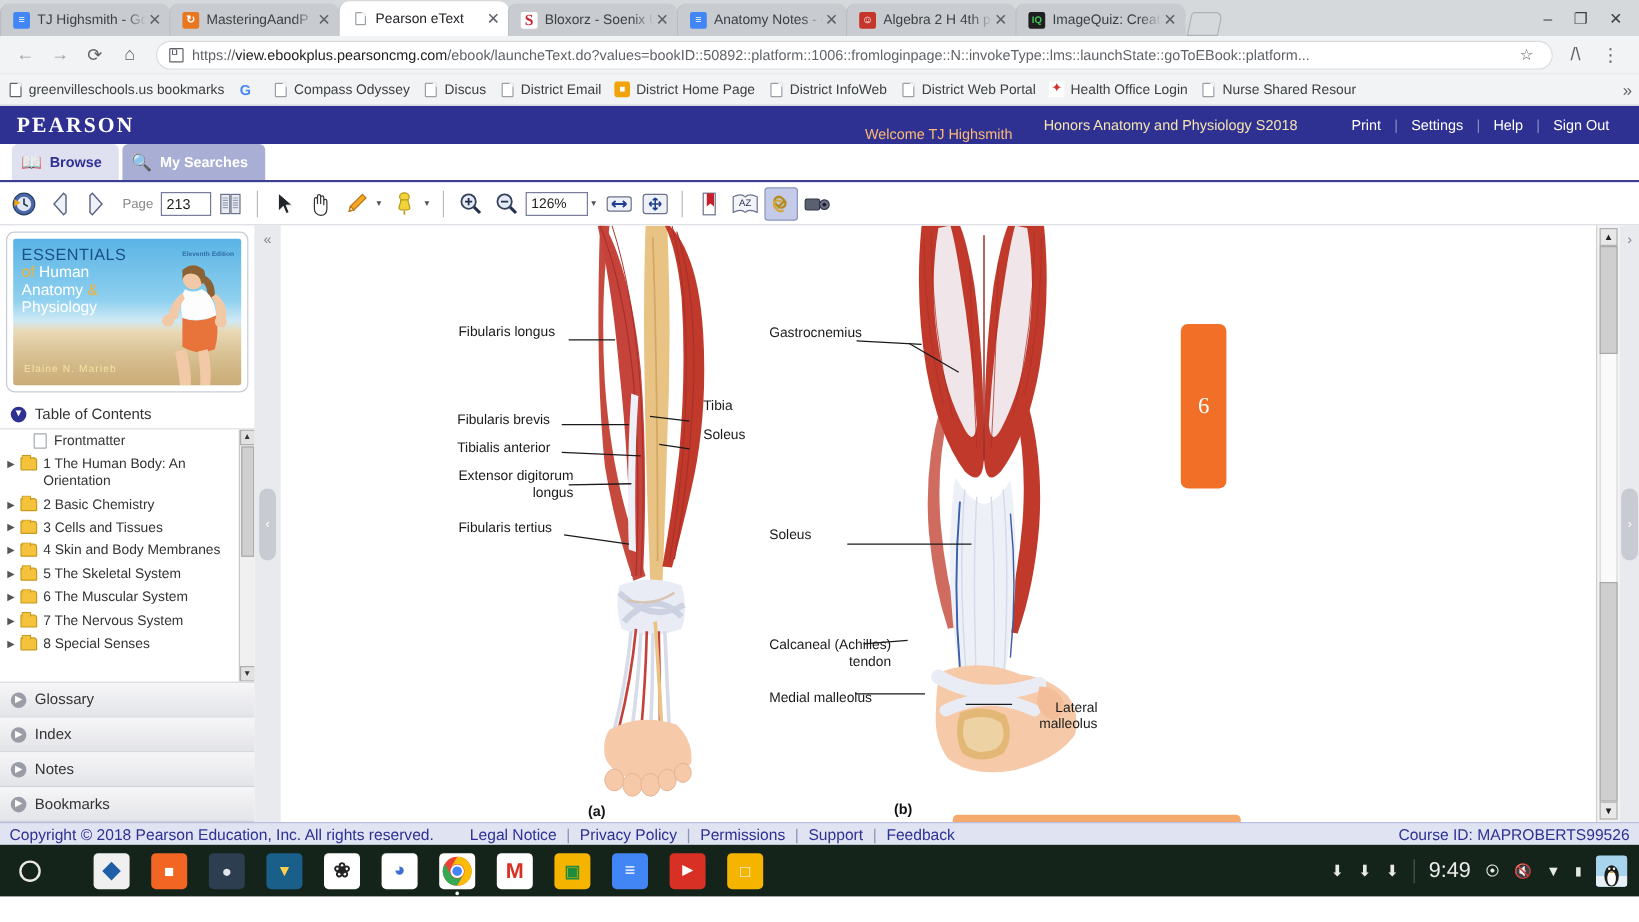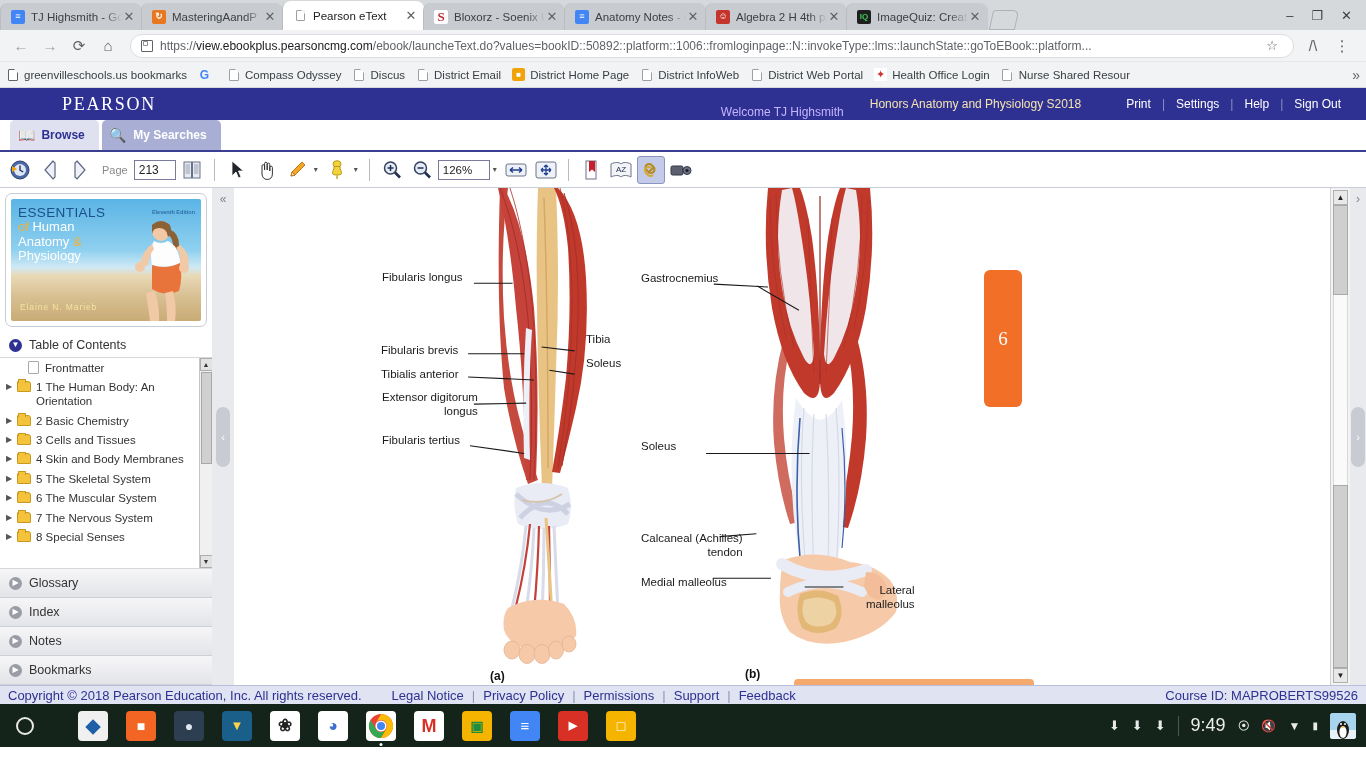--- a/index.html
+++ b/index.html
@@ -121,29 +121,28 @@
     position: absolute; right: 6px; font-size: 14px; color: #5f6368;
   }
 
   
   #pearson-header {
     height: 32px; background: #2e3192;
     display: flex; align-items: center; padding: 0 14px;
     color: #ffffff;
   }
   #pearson-logo {
-    font-size: 18px; letter-spacing: 1.7px; font-weight: normal;
+    font-size: 18px; letter-spacing: 1.7px; font-weight: bold;
     font-family: "Liberation Serif", serif;
-    margin-left: 48px;
   }
   #header-right {
     margin-left: auto; display: flex; align-items: center;
     font-size: 12px; gap: 0;
   }
-  #header-right .welcome { color: #c4b5fd; margin-right: 26px; margin-top: 16px; }
+  #header-right .welcome { color: #fdba74; margin-right: 26px; margin-top: 16px; }
   #header-right .course { color: #f4e4b0; margin-right: 34px; }
   #header-right .hlink { color: #ffffff; padding: 0 11px; }
   #header-right .hsep { color: #8b8ec4; }
 
   
   #tabrow {
     height: 32px; background: #ffffff;
     display: flex; align-items: center; padding-left: 10px;
     border-bottom: 2px solid #3b3f94;
   }

